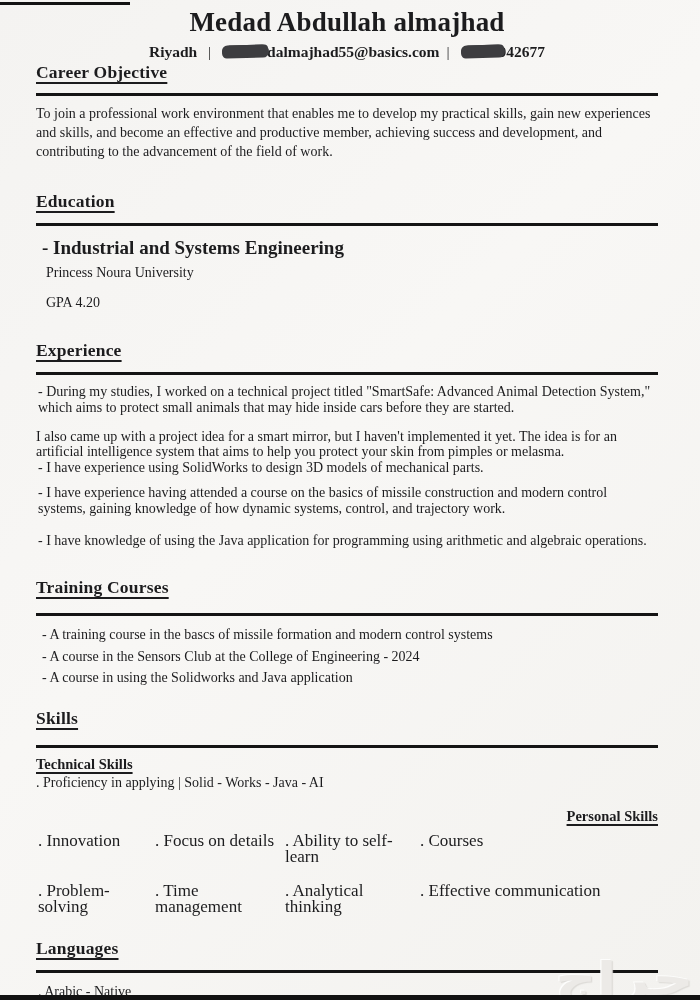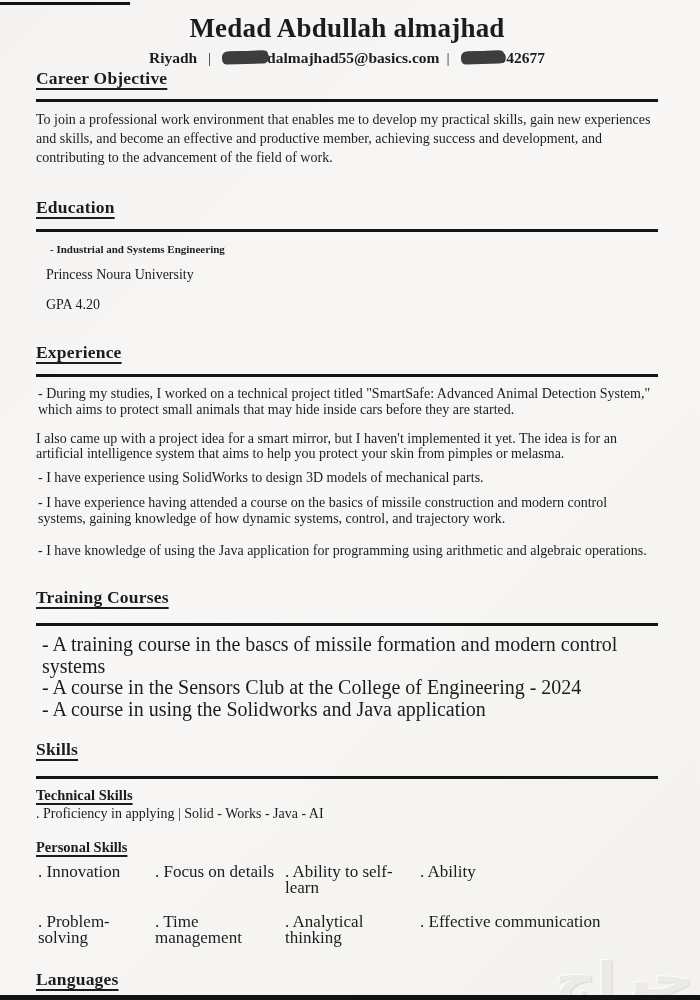--- a/index.html
+++ b/index.html
@@ -18,21 +18,21 @@
     padding:0 42px 0 36px;
     overflow:hidden;
   }
   .top-corner-line{
     position:absolute;left:0;top:2px;width:130px;height:3px;background:#121212;
   }
   .bottom-bar{
     position:absolute;left:0;bottom:0;width:700px;height:5px;background:#121212;
   }
   .name{
-    padding-top:13px;
+    padding-top:7px;
     text-align:center;
     font-size:27px;font-weight:bold;
     line-height:30px;
     letter-spacing:.2px;
   }
   .contact{
     margin-top:5px;
     text-align:center;
     font-size:15.5px;font-weight:bold;
     line-height:20px;
@@ -59,24 +59,24 @@
     text-underline-offset:4px;
     letter-spacing:.2px;
   }
   .rule{
     height:3px;background:#141414;border:none;margin:0;
   }
   .body-text{
     font-size:14px;line-height:19px;margin:0;
   }
   .mt-career{margin-top:27px;}
-  .edu-degree{font-weight:bold;font-size:11px;margin:12px;font-family:Liberation Serif, serif;}
+  .edu-degree{font-weight:bold;font-size:19px;margin:4px;font-family:Liberation Serif, serif;}
   .edu-line{font-size:14px;margin:0;}
   .exp-item{font-size:14px;line-height:15.8px;margin:0;}
-  .train-item{font-size:20px;line-height:21.5px;margin:0;}
+  .train-item{font-size:14px;line-height:21.5px;margin:0;}
   h3.sub{
     margin:0;font-size:14.5px;font-weight:bold;
     text-decoration:underline;
     text-decoration-thickness:1.5px;
     text-underline-offset:3px;
   }
   .pskills{
     display:grid;
     grid-template-columns:117px 130px 135px 1fr;
     row-gap:18px;
@@ -114,42 +114,42 @@
   <h2 class="sec" style="margin-top:30px;">Education</h2>
   <div class="rule" style="margin-top:12px;"></div>
   <p class="edu-degree" style="margin-top:11px;padding-left:2px;">- Industrial and Systems Engineering</p>
   <p class="edu-line" style="margin-top:6px;padding-left:10px;">Princess Noura University</p>
   <p class="edu-line" style="margin-top:14px;padding-left:10px;">GPA 4.20</p>
 
   <h2 class="sec" style="margin-top:29px;">Experience</h2>
   <div class="rule" style="margin-top:12px;"></div>
   <p class="exp-item" style="margin-top:9px;padding-left:2px;">- During my studies, I worked on a technical project titled "SmartSafe: Advanced Animal Detection System," which aims to protect small animals that may hide inside cars before they are started.</p>
   <p class="exp-item" style="margin-top:13px;">I also came up with a project idea for a smart mirror, but I haven't implemented it yet. The idea is for an artificial intelligence system that aims to help you protect your skin from pimples or melasma.</p>
-  <p class="exp-item" style="margin-top:8px;padding-left:2px;">- I have experience using SolidWorks to design 3D models of mechanical parts.</p>
+  <p class="exp-item" style="padding-left:2px;">- I have experience using SolidWorks to design 3D models of mechanical parts.</p>
   <p class="exp-item" style="margin-top:9px;padding-left:2px;">- I have experience having attended a course on the basics of missile construction and modern control systems, gaining knowledge of how dynamic systems, control, and trajectory work.</p>
   <p class="exp-item" style="margin-top:16px;padding-left:2px;">- I have knowledge of using the Java application for programming using arithmetic and algebraic operations.</p>
 
   <h2 class="sec" style="margin-top:29px;">Training Courses</h2>
   <div class="rule" style="margin-top:16px;"></div>
   <div style="margin-top:8px;padding-left:6px;">
     <p class="train-item">- A training course in the bascs of missile formation and modern control systems</p>
     <p class="train-item">- A course in the Sensors Club at the College of Engineering - 2024</p>
     <p class="train-item">- A course in using the Solidworks and Java application</p>
   </div>
 
   <h2 class="sec" style="margin-top:19px;">Skills</h2>
   <div class="rule" style="margin-top:17px;"></div>
   <h3 class="sub" style="margin-top:8px;">Technical Skills</h3>
   <p class="body-text" style="">. Proficiency in applying | Solid - Works - Java - AI</p>
-  <h3 class="sub" style="margin-top:16px;">Personal Skills</h3>
+  <h3 class="sub" style="margin-top:16px;text-align:right;">Personal Skills</h3>
   <div class="pskills" style="margin-top:8px;padding-left:2px;">
     <span>. Innovation</span>
     <span>. Focus on details</span>
     <span>. Ability to self-learn</span>
-    <span>. Ability</span>
+    <span>. Courses</span>
     <span>. Problem-solving</span>
     <span>. Time management</span>
     <span>. Analytical thinking</span>
     <span>. Effective communication</span>
   </div>
 
   <h2 class="sec" style="margin-top:23px;">Languages</h2>
   <div class="rule" style="margin-top:12px;"></div>
   <p class="lang-item" style="margin-top:11px;padding-left:2px;">. Arabic  - Native</p>
   <p class="lang-item" style="margin-top:10px;padding-left:2px;">. English - Intermediate</p>

